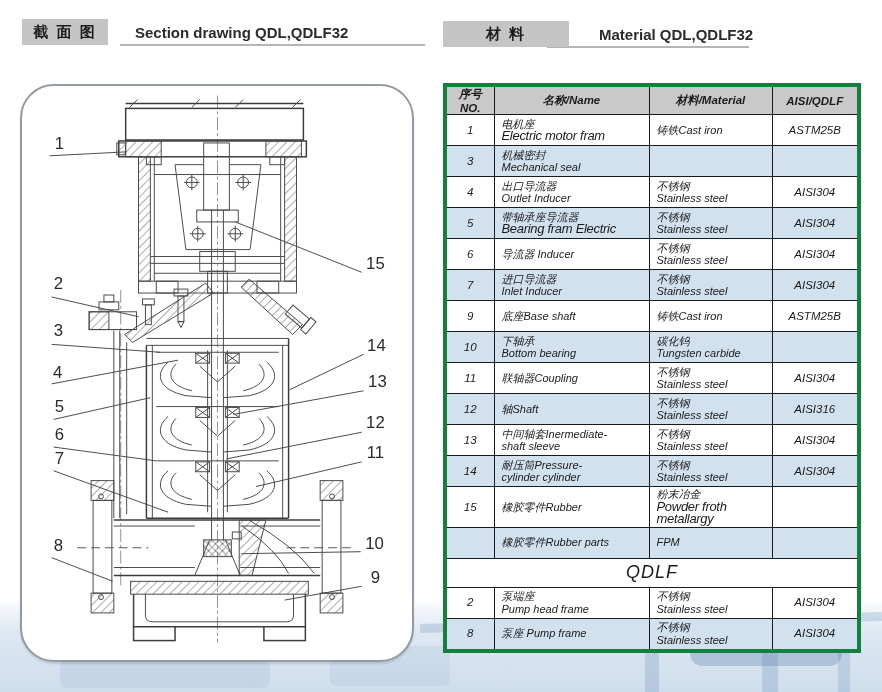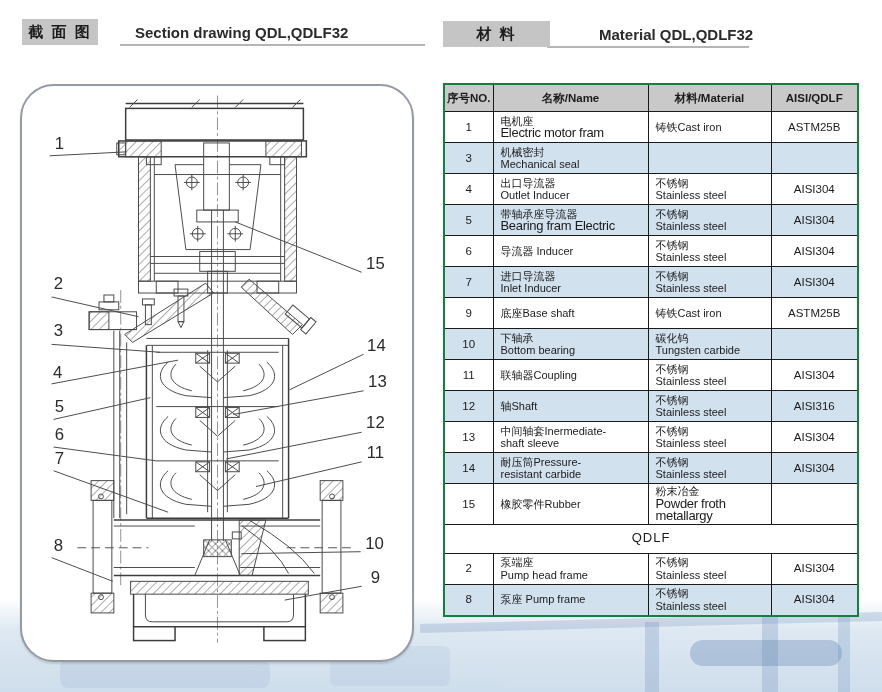--- a/index.html
+++ b/index.html
@@ -7,22 +7,22 @@
     width:882px;height:692px;position:relative;overflow:hidden;
     background:#ffffff;
     font-family:"Liberation Sans","DejaVu Sans",sans-serif;
     color:#222;
   }
   
   .tag{
     position:absolute;background:#c5c5c5;color:#1c1c1c;
     font-weight:bold;text-align:center;z-index:2;
   }
-  .tag-left{left:22px;top:19px;width:76px;height:26px;font-size:15px;line-height:26px;letter-spacing:2px;}
-  .tag-right{left:443px;top:21px;width:107px;height:26px;font-size:15px;line-height:26px;letter-spacing:2px;}
+  .tag-left{left:22px;top:19px;width:86px;height:26px;font-size:15px;line-height:26px;letter-spacing:2px;}
+  .tag-right{left:443px;top:21px;width:126px;height:26px;font-size:15px;line-height:26px;letter-spacing:2px;}
   .hdr-title{
     position:absolute;font-weight:bold;font-size:15px;color:#2b2b2b;z-index:2;white-space:nowrap;
   }
   .hdr-title-left{left:135px;top:24px;}
   .hdr-title-right{left:555px;top:26px;margin-left:44px;}
   .hdr-underline{position:absolute;height:2px;background:#b5b5b5;z-index:1;}
   .ul-left{left:120px;top:44px;width:305px;}
   .ul-right{left:547px;top:46px;width:202px;}
 
   
@@ -41,30 +41,30 @@
   .callout{font-size:17px;fill:#2b2b2b;}
   .leader{stroke:#4a4a4a;stroke-width:1;}
 
   
   table.mat{
     position:absolute;left:443px;top:83px;width:414px;
     border-collapse:collapse;table-layout:fixed;z-index:3;
     font-size:11px;background:#fff;
   }
   table.mat,table.mat th,table.mat td{border:1px solid #1a1a1a;}
-  table.mat{border:2px solid #15803d;}
+  table.mat{border:4px solid #15803d;font-style:italic;}
   table.mat th{
     height:26px;background:#c9c9c9;font-weight:bold;font-size:11.5px;
     text-align:center;padding:0 2px;color:#1b1b1b;
   }
   table.mat td{height:28px;padding:1px 7px;vertical-align:middle;line-height:12.5px;color:#1b1b1b;}
   table.mat td.c{text-align:center;padding:1px 2px;font-size:11.5px;}
   table.mat tr.shaded td{background:#d1e1ee;}
   table.mat td .sm{font-size:13px;letter-spacing:-0.3px;}
-  table.mat td.span-cell{text-align:center;font-size:13px;height:26px;letter-spacing:1px;}
+  table.mat td.span-cell{text-align:center;font-size:18px;height:26px;letter-spacing:1px;}
 
   
   .photo-strip{
     position:absolute;left:0;top:598px;width:882px;height:94px;z-index:0;
     background:linear-gradient(180deg, rgba(223,233,243,0) 0%, #dde8f2 35%, #cfdeec 100%);
   }
   .photo-strip .shape{position:absolute;}
   .ps-beam{left:420px;top:20px;width:462px;height:9px;background:rgba(140,165,200,0.35);transform:rotate(-1.5deg);}
   .ps-post1{left:645px;top:24px;width:14px;height:70px;background:rgba(120,150,190,0.30);}
   .ps-post2{left:762px;top:8px;width:16px;height:86px;background:rgba(120,150,190,0.30);}
@@ -446,39 +446,49 @@
         <td>
           <div>不锈钢</div>
           <div>Stainless steel</div>
         </td>
         <td class="c">AISI304</td>
       </tr>
       <tr class="shaded">
         <td class="c">14</td>
         <td>
           <div>耐压筒Pressure-</div>
-          <div>resistant carbide</div>
+          <div>cylinder cylinder</div>
         </td>
         <td>
           <div>不锈钢</div>
           <div>Stainless steel</div>
         </td>
         <td class="c">AISI304</td>
       </tr>
       <tr>
         <td class="c">15</td>
         <td>
           <div>橡胶零件Rubber</div>
         </td>
         <td>
           <div>粉末冶金</div>
           <div class="sm">Powder froth metallargy</div>
         </td>
         <td class="c"></td>
       </tr>
+      <tr class="shaded">
+        <td class="c"></td>
+        <td>
+          <div>橡胶零件Rubber parts</div>
+        </td>
+        <td>
+          <div>FPM</div>
+        </td>
+        <td class="c"></td>
+      </tr>
       <tr>
         <td colspan="4" class="span-cell">QDLF</td>
       </tr>
       <tr>
         <td class="c">2</td>
         <td>
           <div>泵端座</div>
           <div>Pump head frame</div>
         </td>
         <td>

